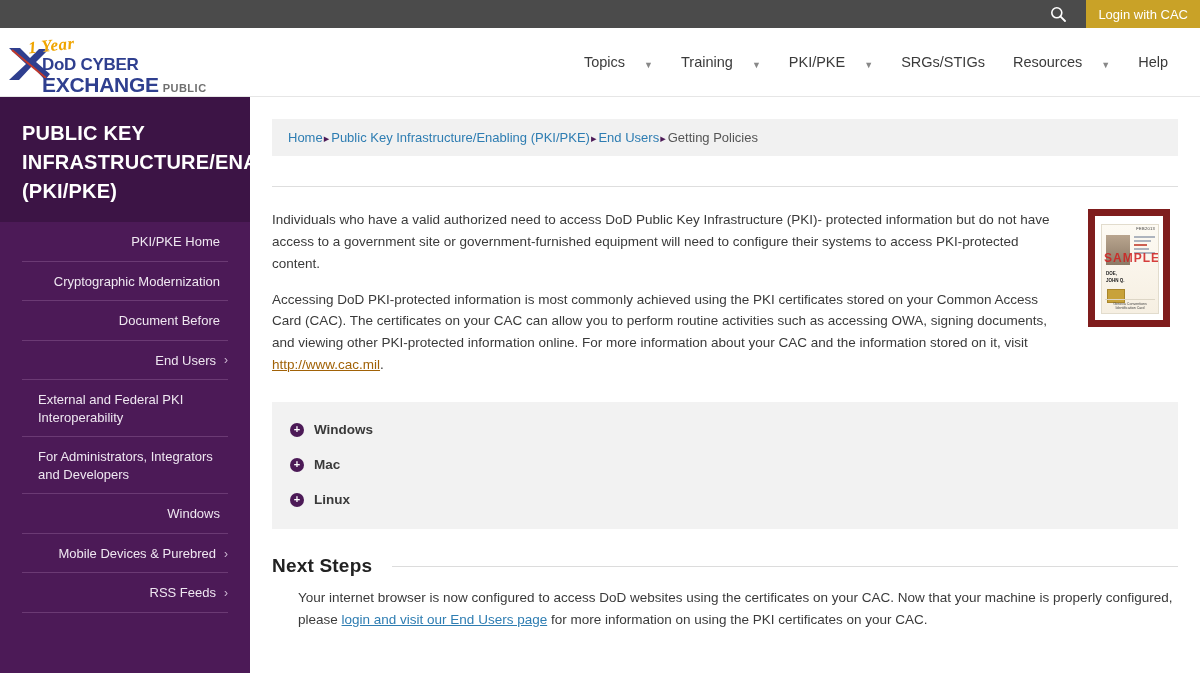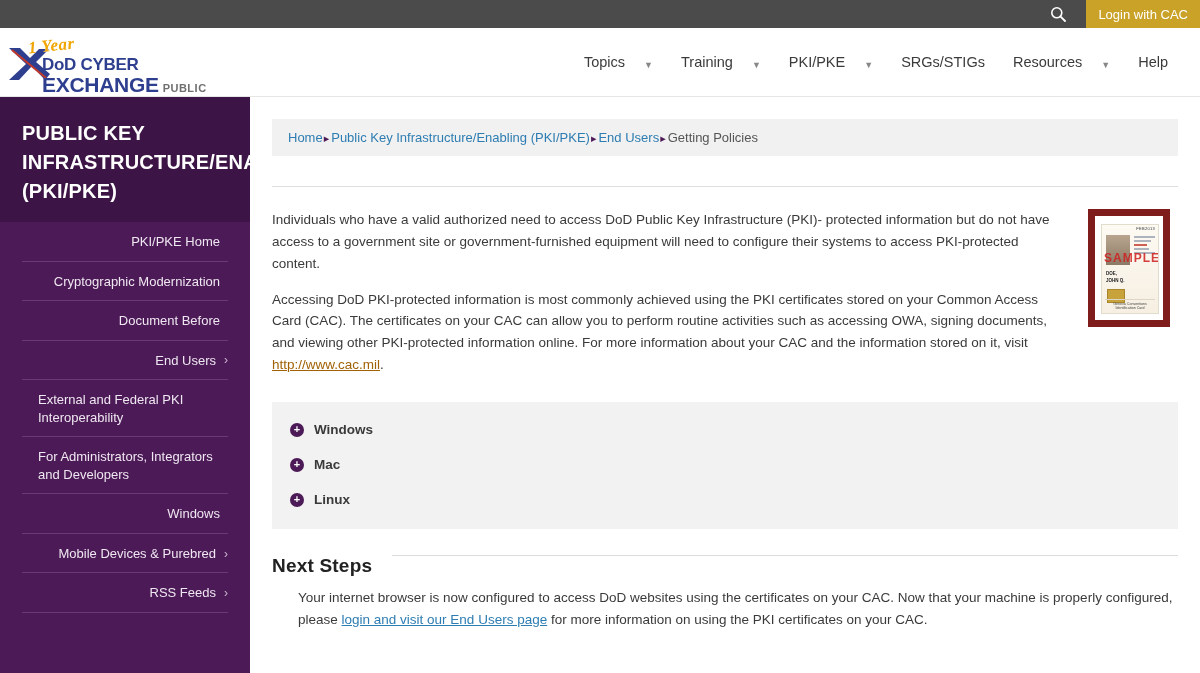--- a/index.html
+++ b/index.html
@@ -349,20 +349,21 @@
     font-weight: bold;
     color: #3a3a3a;
   }
 
   
   .next-steps {
     margin-top: 26px;
   }
   .ns-head {
     display: flex;
+    align-items: center;
     gap: 20px;
   }
   .ns-title {
     font-family: "Liberation Sans", sans-serif;
     font-weight: bold;
     font-size: 19px;
     color: #222;
     white-space: nowrap;
     letter-spacing: 0.2px;
   }

